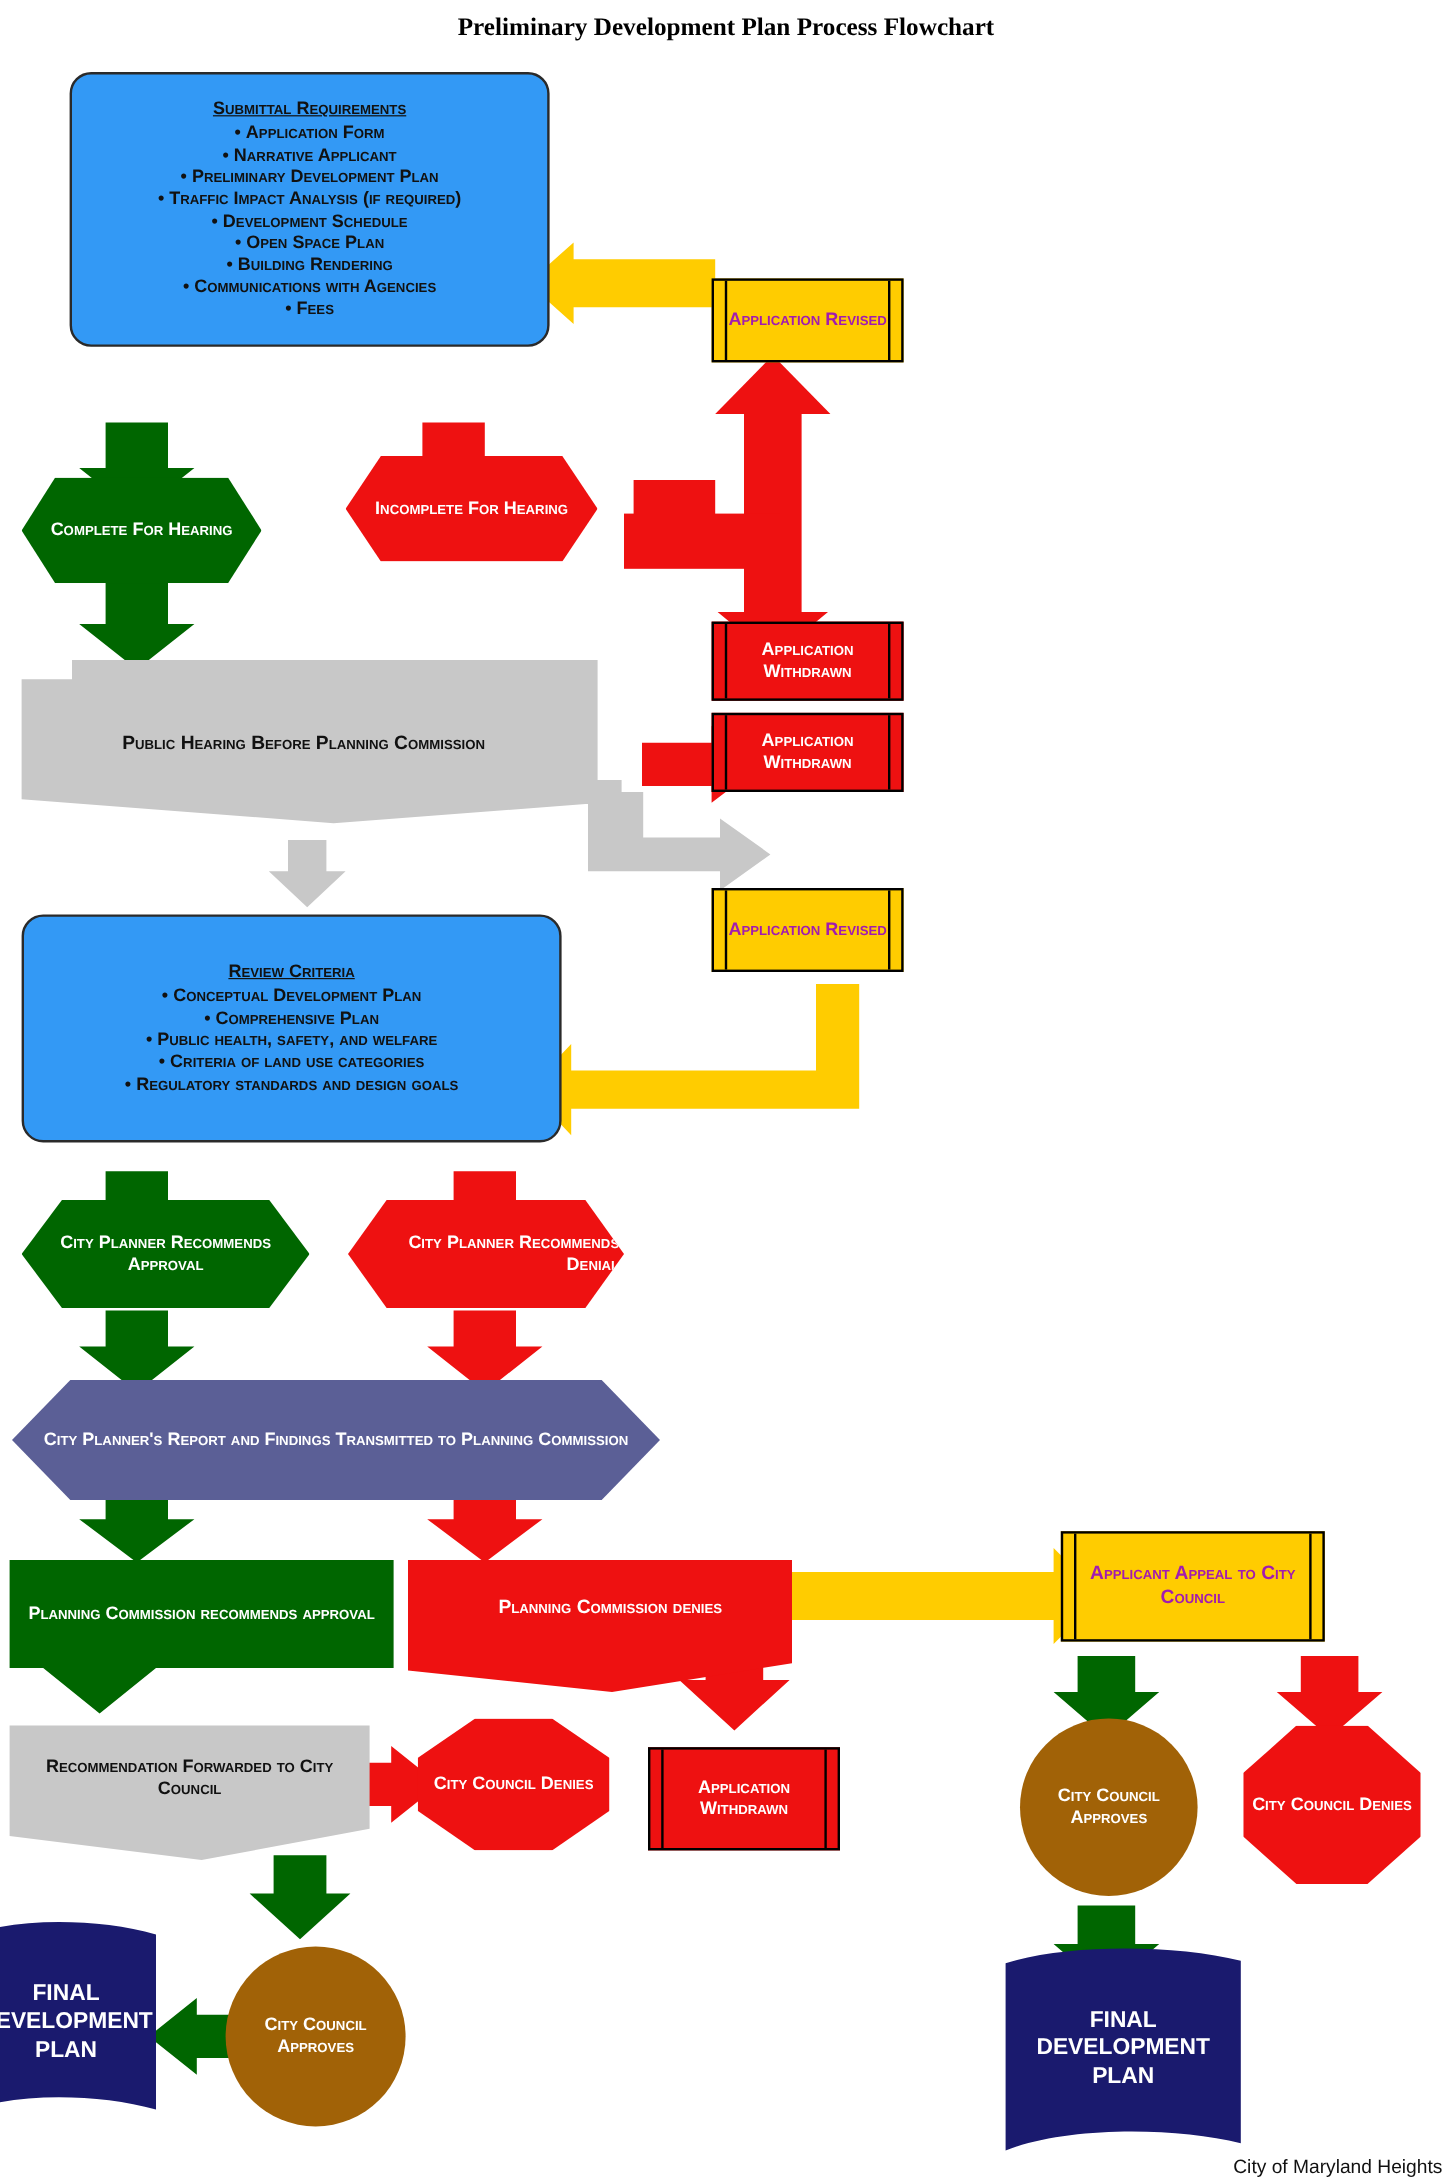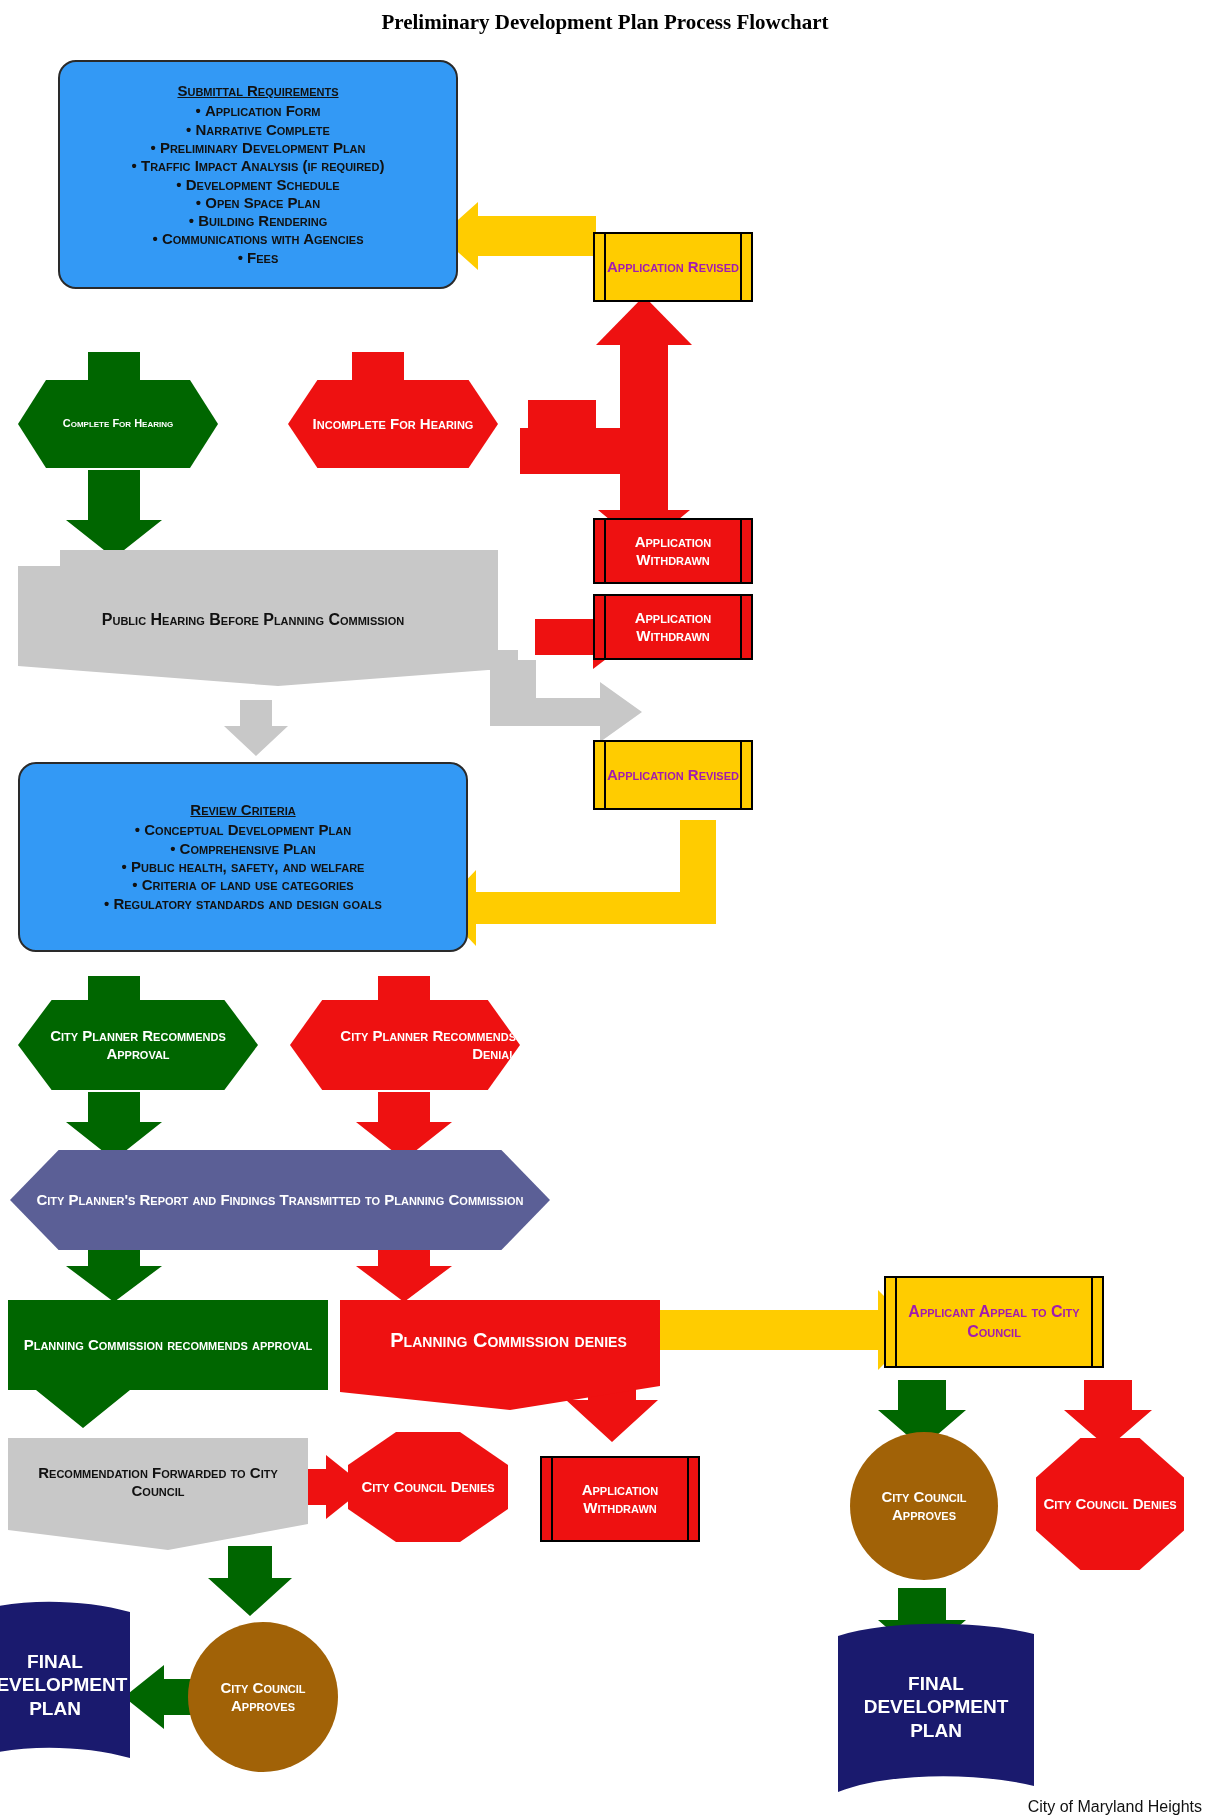--- a/index.html
+++ b/index.html
@@ -215,36 +215,36 @@
   </svg>
 
   <svg class="arrow" style="left:120px;top:1665px;width:80px;height:70px;">
     <path d="M80,14 L44,14 L44,0 L4,32 L44,64 L44,50 L80,50 Z" fill="#006600"></path>
   </svg>
 
   <div class="node blue-box" style="left:58px;top:60px;width:400px;height:229px;font-size:15px;">
     <div class="inner">
       <span class="head">Submittal Requirements</span>
       <span class="li">Application Form</span>
-      <span class="li">Narrative Complete</span>
+      <span class="li">Narrative Applicant</span>
       <span class="li">Preliminary Development Plan</span>
       <span class="li">Traffic Impact Analysis (if required)</span>
       <span class="li">Development Schedule</span>
       <span class="li">Open Space Plan</span>
       <span class="li">Building Rendering</span>
       <span class="li">Communications with Agencies</span>
       <span class="li">Fees</span>
     </div>
   </div>
 
   <div class="node yellow-card" style="left:593px;top:232px;width:160px;height:70px;font-size:15px;position:absolute;">
     <div class="inner">Application Revised</div>
   </div>
 
-  <div class="node hex-green" style="left:18px;top:380px;width:200px;height:88px;font-size:11px;">
+  <div class="node hex-green" style="left:18px;top:398px;width:200px;height:88px;font-size:15px;">
     <div class="inner">Complete For Hearing</div>
   </div>
 
   <div class="node hex-red" style="left:288px;top:380px;width:210px;height:88px;font-size:15px;">
     <div class="inner">Incomplete For Hearing</div>
   </div>
 
   <div class="node red-card" style="left:593px;top:518px;width:160px;height:66px;font-size:15px;position:absolute;">
     <div class="inner">Application Withdrawn</div>
   </div>
@@ -288,21 +288,21 @@
     <div class="inner">City Planner's Report and Findings Transmitted to Planning Commission</div>
   </div>
 
   <div class="node green-block" style="left:8px;top:1300px;width:320px;height:90px;font-size:15px;">
     <div class="inner">Planning Commission recommends approval</div>
   </div>
 
   <svg class="arrow" style="left:340px;top:1300px;width:320px;height:120px;">
     <path d="M0,0 L320,0 L320,86 L170,110 L0,92 Z" fill="#ee1111"></path>
   </svg>
-  <div class="node" style="left:340px;top:1320px;width:320px;height:40px;font-size:20px;color:#fff;padding-left:17px;">
+  <div class="node" style="left:340px;top:1320px;width:320px;height:40px;font-size:16px;color:#fff;padding-left:17px;">
     <div class="inner">Planning Commission denies</div>
   </div>
 
   <div class="node yellow-card" style="left:884px;top:1276px;width:220px;height:92px;font-size:16px;position:absolute;">
     <div class="inner">Applicant Appeal to City Council</div>
   </div>
 
   <svg class="arrow" style="left:8px;top:1438px;width:300px;height:120px;">
     <path d="M0,0 L300,0 L300,86 L160,112 L0,92 Z" fill="#c8c8c8"></path>
   </svg>

